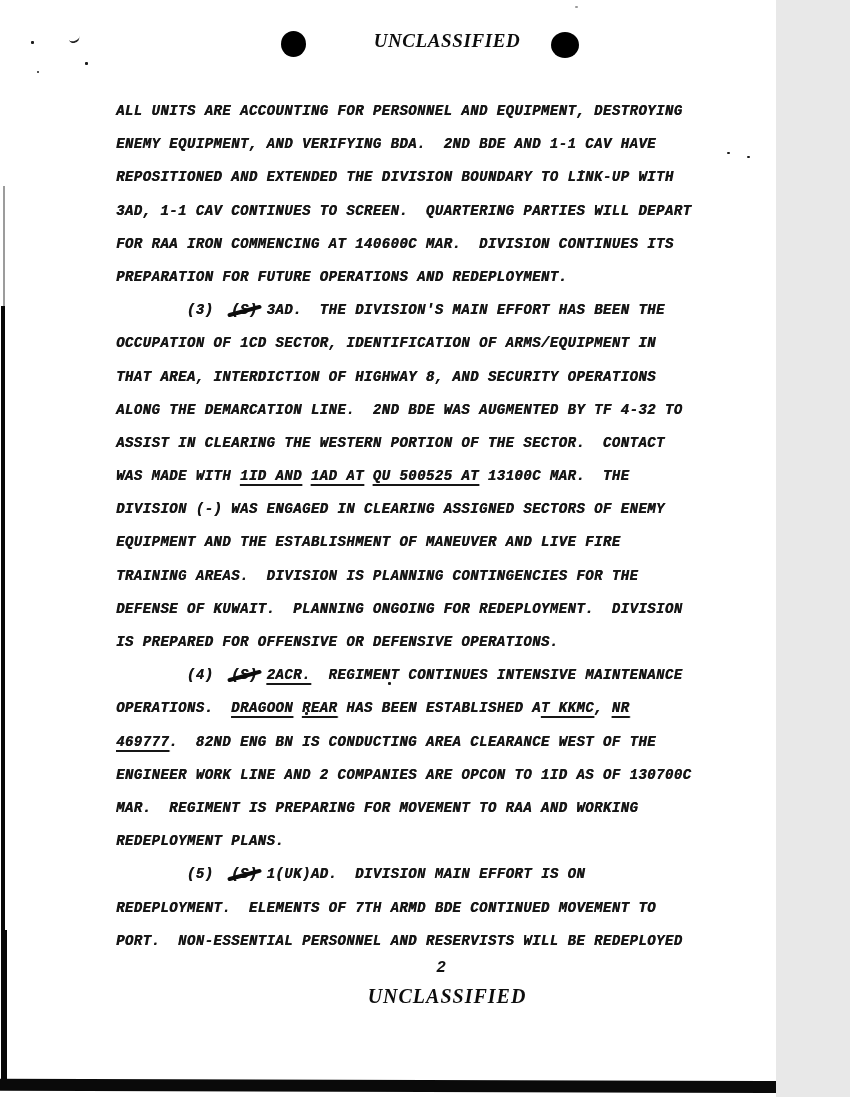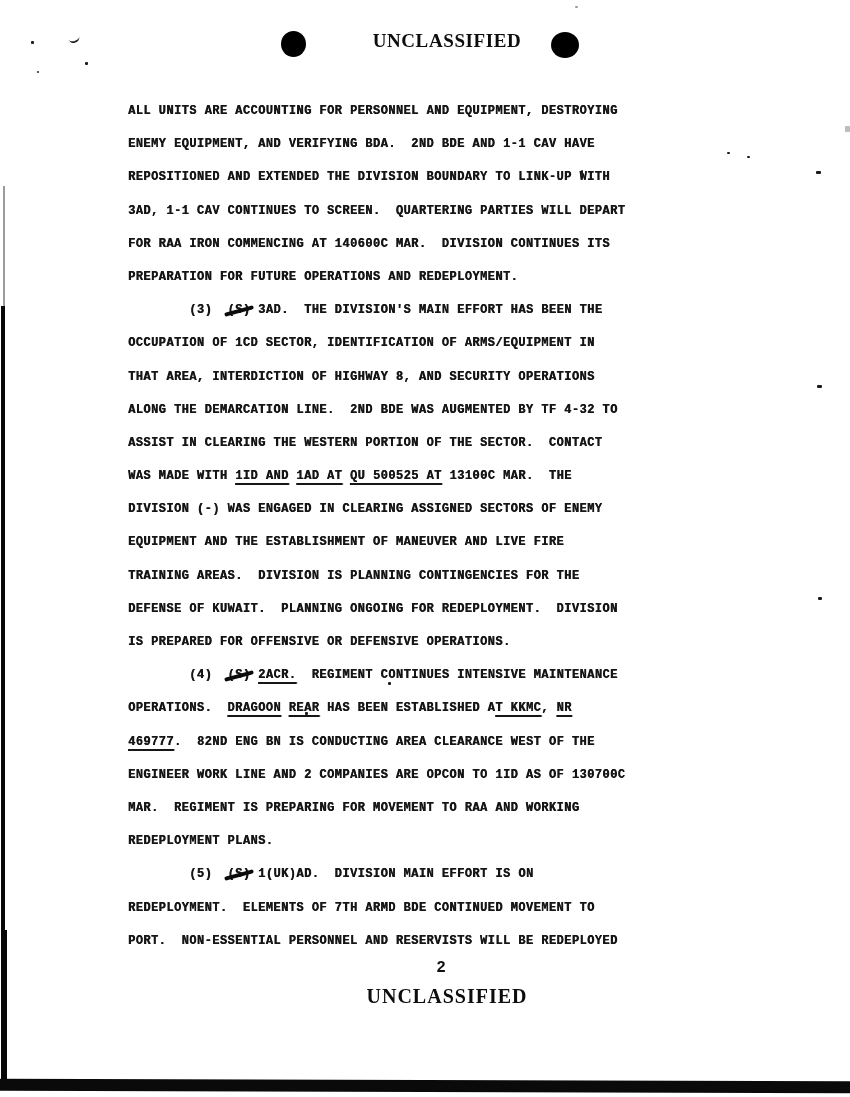--- a/index.html
+++ b/index.html
@@ -1,41 +1,42 @@
 <!DOCTYPE html>
 <html style="--ink: #161616; --paper: #ffffff;"><head>
 <meta charset="utf-8">
 <style>
   html,body { margin:0; padding:0; background:#e8e8e8; }
   .page {
-    position:relative; width:850px; height:1097px;
+    position:relative; width:776px; height:1097px;
     background:var(--paper,#ffffff); overflow:hidden;
     font-family:"Liberation Mono", monospace;
+    font-style:italic;
   }
   
   .classification {
     position:absolute; left:22px; width:850px; text-align:center;
     font-family:"Liberation Serif", serif; font-weight:bold;
     color:#0d0d0d;
   }
   .classification.top { top:30px; font-size:19px; letter-spacing:0.6px; }
   .classification.bottom { top:985px; font-size:20px; letter-spacing:1px; }
   .page-number {
     position:absolute; left:16px; width:850px; top:959px; text-align:center;
     font-family:"Liberation Mono", monospace; font-weight:bold; font-size:16px;
     color:#111;
   }
   .punch { position:absolute; background:#000; border-radius:50%; }
   .punch.left  { left:281px; top:31px; width:25px; height:26px; }
   .punch.right { left:551px; top:32px; width:28px; height:26px; }
   
   .doc-body {
-    position:absolute; left:128px; top:95px; width:700px;
+    position:absolute; left:116px; top:95px; width:700px;
     font-family:"Liberation Mono", monospace; font-weight:bold;
-    font-size:12px; letter-spacing:0.45px; line-height:33.2px;
+    font-size:14px; letter-spacing:0.45px; line-height:33.2px;
     color:var(--ink,#161616); white-space:pre;
     text-shadow:0.4px 0 0 currentColor;
   }
   .doc-line { height:33.2px; }
   .seg-u {
     text-decoration:underline;
     text-decoration-thickness:2.2px;
     text-underline-offset:4px;
   }
   .seg-s { position:relative; display:inline-block; }

